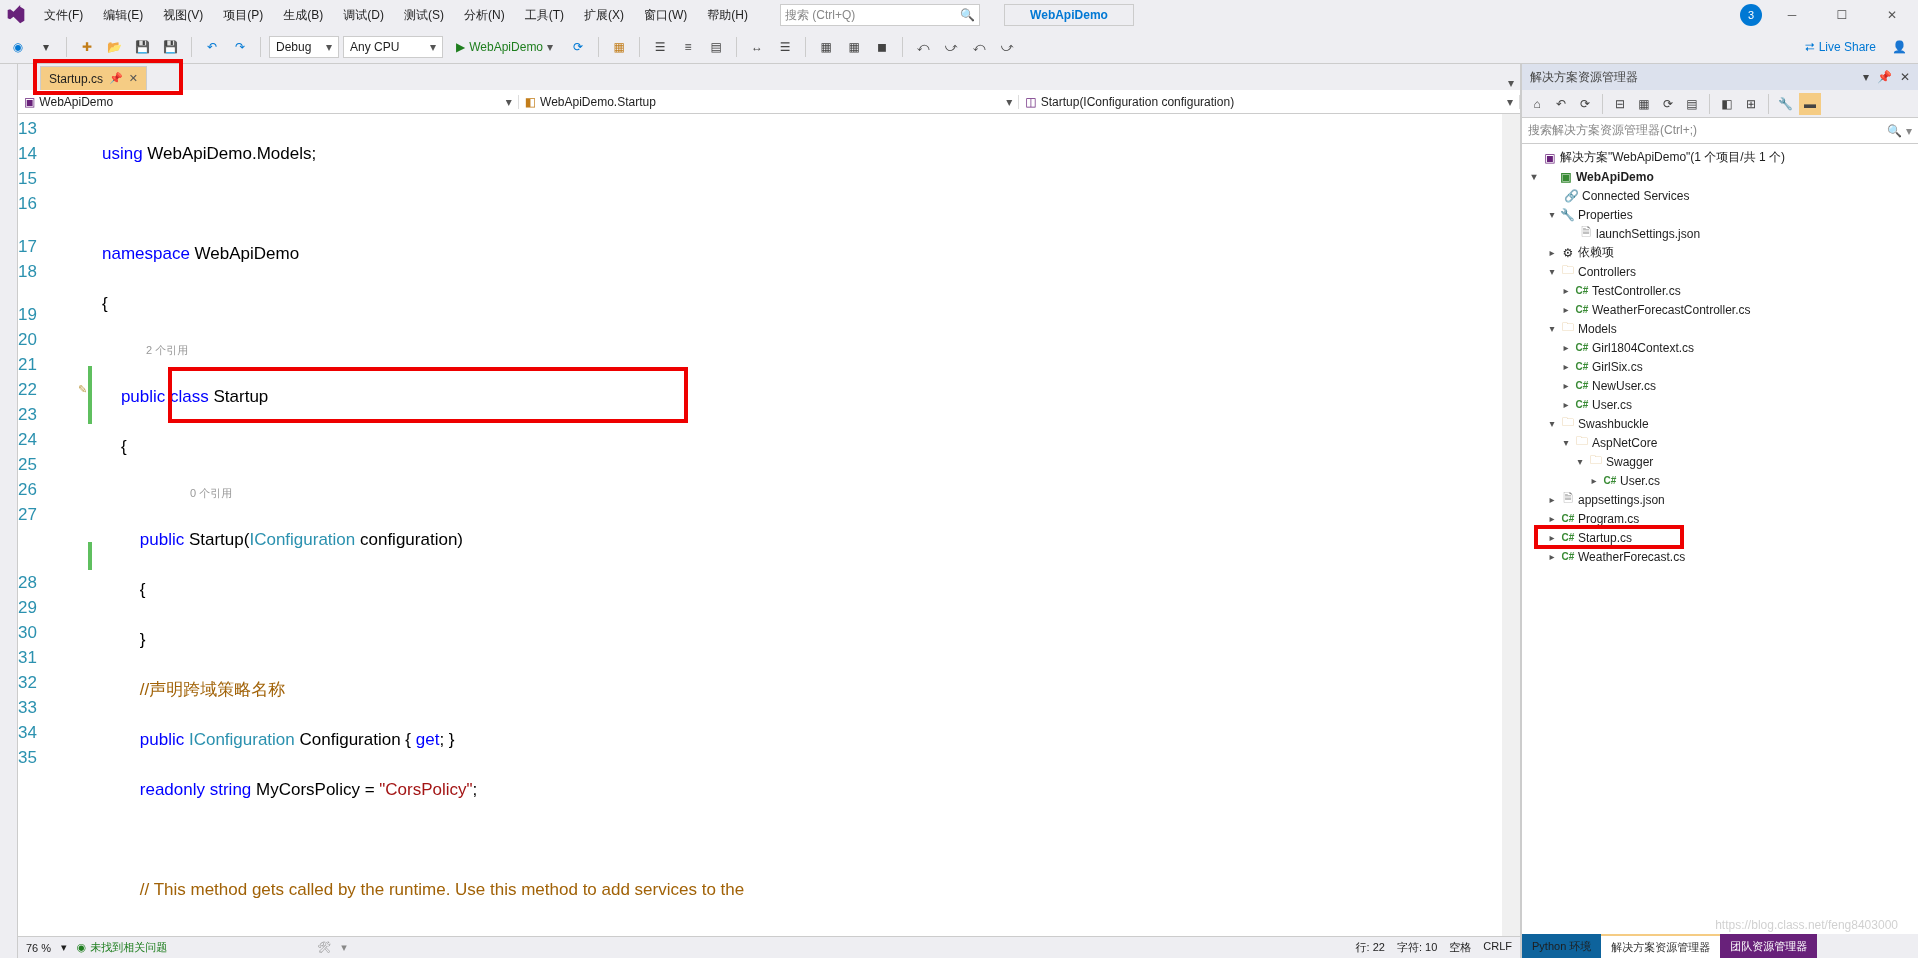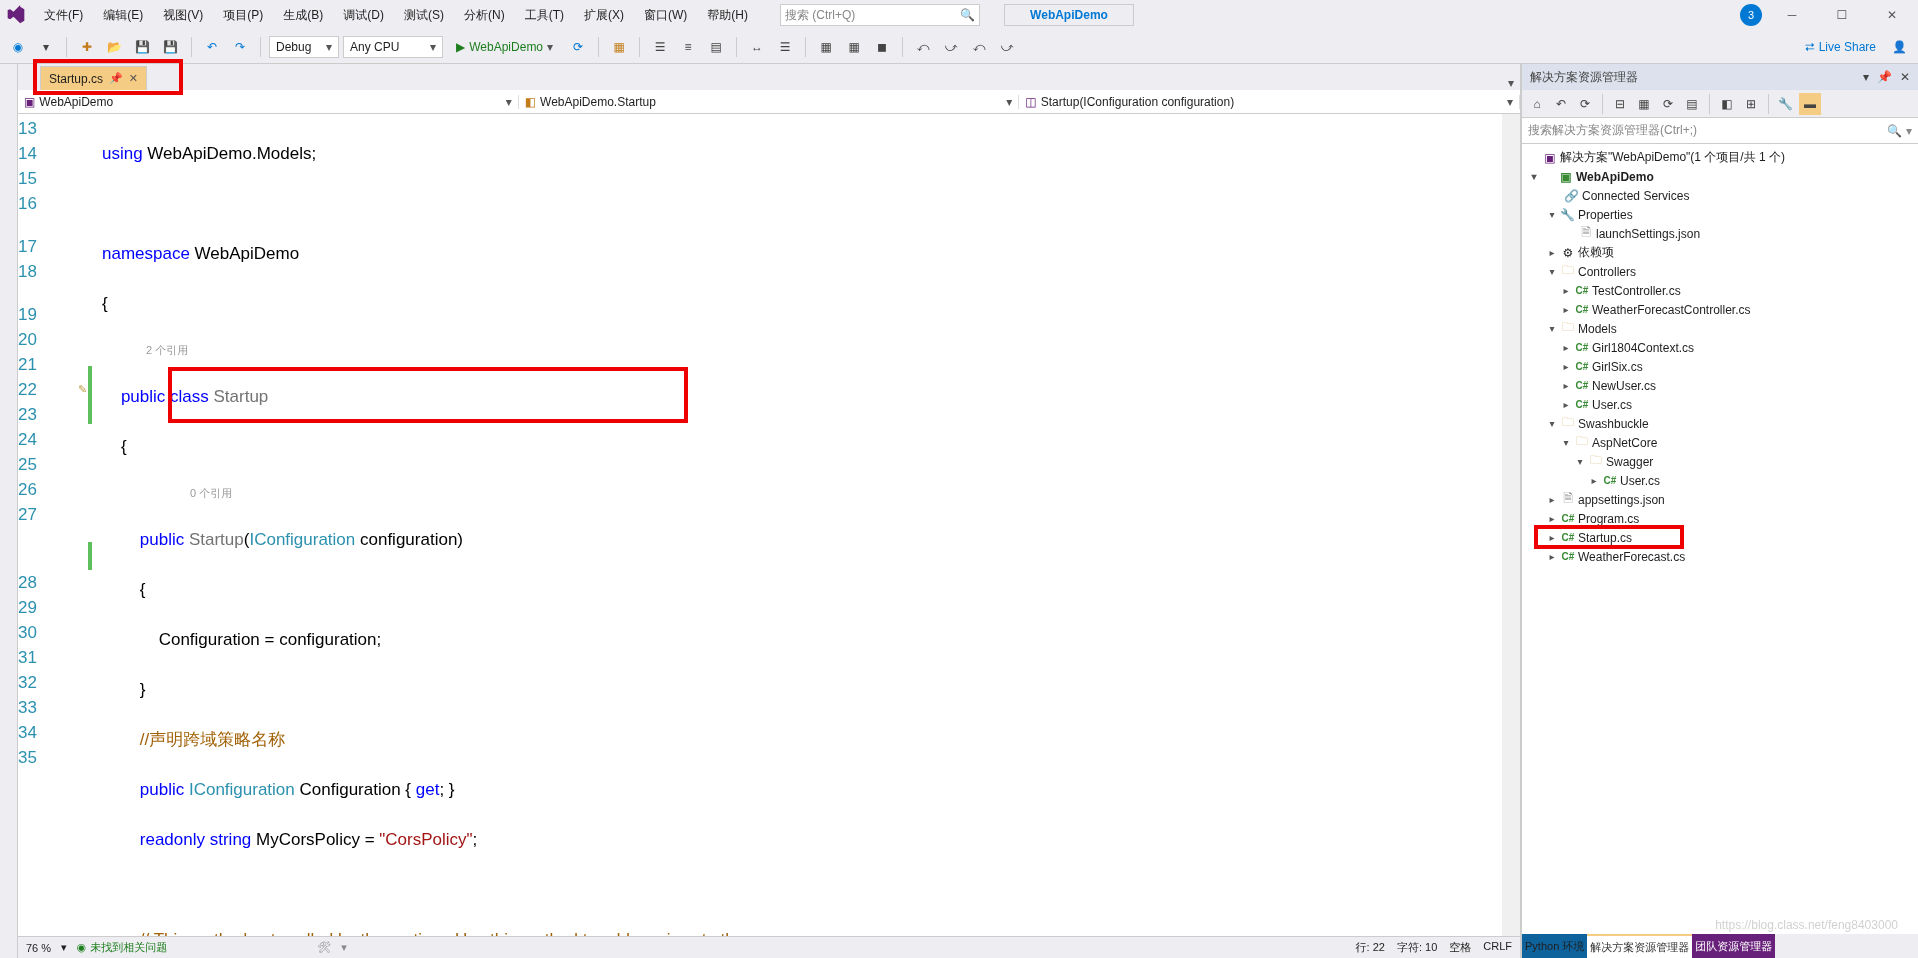--- a/index.html
+++ b/index.html
@@ -42,21 +42,21 @@
 .nav-icon-purple { color:#68217a; }
 .nav-icon-orange { color:#c27d1a; }
 
 .code-area { flex:1; display:flex; background:#fff; overflow:hidden; position:relative; }
 .gutter { width: 70px; text-align:left; padding-right:8px; color:#2b91af; font-family: Consolas, "NSimSun", monospace; font-size:17px; line-height:25px; padding-top:2px; }
 .fold-col { width: 14px; background:#fff; position:relative; }
 .green-bar { position:absolute; left:0; width:4px; background:#5fbf5f; }
 .code-text { flex:1; font-family: Consolas, "NSimSun", monospace; font-size:17px; line-height:25px; padding-top:2px; white-space:pre; color:#000; position:relative; }
 .codelens { color:#999; font-size:11px; font-family:"Microsoft YaHei",sans-serif; display:block; height:18px; line-height:18px; }
 .kw { color:#0000ff; }
-.cls { color:#737373; }
+.cls { color:#000000; }
 .com { color:#a16207; }
 .str { color:#a31515; }
 .iface { color:#2b91af; }
 .red-code-box { position:absolute; border:4px solid #e00; pointer-events:none; }
 .scroll-thumb { position:absolute; right:0; top:0; width:18px; height:100%; background:#f0f0f0; }
 .pencil { position:absolute; left:60px; color:#c0a050; font-size:11px; }
 
 .editor-status { height: 22px; background:#eeeef2; border-top:1px solid #ccc; display:flex; align-items:center; padding:0 8px; gap:10px; font-size:11px; }
 .status-ok { color:#1e7e1e; display:flex; align-items:center; gap:4px; }
 .es-right { margin-left:auto; display:flex; gap:12px; }
@@ -77,21 +77,21 @@
 .ind { display:inline-block; }
 .tree-icon { width:16px; display:inline-flex; justify-content:center; font-size:12px; }
 .folder-icon { color:#dcb67a; }
 .cs-icon { color:#388a34; font-weight:bold; font-size:10px; }
 .wrench-icon { color:#888; }
 .json-icon { color:#888; }
 .proj-icon { color:#388a34; }
 .sln-icon { color:#68217a; }
 .link-icon { color:#555; }
 .red-tree-box { position:absolute; border:4px solid #e00; pointer-events:none; }
-.bb-seg { padding:0 3px; height:100%; display:flex; align-items:center; }
+.bb-seg { padding:0 10px; height:100%; display:flex; align-items:center; }
 .watermark { position:absolute; right:20px; bottom:26px; color:rgba(150,150,150,0.45); font-size:12px; pointer-events:none; }
 </style>
 </head>
 <body>
 
 <div class="title-bar">
   <div class="vs-logo">
     <svg viewBox="0 0 24 24">
         <path fill="#68217a" d="M17 2l5 3v14l-5 3-8-8-4 3-3-1V6l3-1 4 3 8-8z"></path>
       </svg>
@@ -243,21 +243,20 @@
 <div><span class="kw">using</span><span> WebApiDemo.Models;</span></div>
 <div>&nbsp;</div>
 <div><span class="kw">namespace</span><span> WebApiDemo</span></div>
 <div>{</div>
 <span class="codelens" style="padding-left:44px;">2 个引用</span>
 <div><span class="kw">    public</span><span class="kw"> class</span><span class="cls"> Startup</span></div>
 <div>    {</div>
 <span class="codelens" style="padding-left:88px;">0 个引用</span>
 <div><span class="kw">        public</span><span class="cls"> Startup</span><span>(</span><span class="iface">IConfiguration</span><span> configuration)</span></div>
 <div>        {</div>
-<div>            Configuration = configuration;</div>
 <div>        }</div>
 <div><span class="com">        //声明跨域策略名称</span></div>
 <div><span class="kw">        public</span><span class="iface"> IConfiguration</span><span> Configuration { </span><span class="kw">get</span><span>; }</span></div>
 <div><span class="kw">        readonly</span><span class="kw"> string</span><span> MyCorsPolicy = </span><span class="str">"CorsPolicy"</span><span>;</span></div>
 <div>&nbsp;</div>
 <div><span class="com">        // This method gets called by the runtime. Use this method to add services to the</span></div>
 
 
 
 

